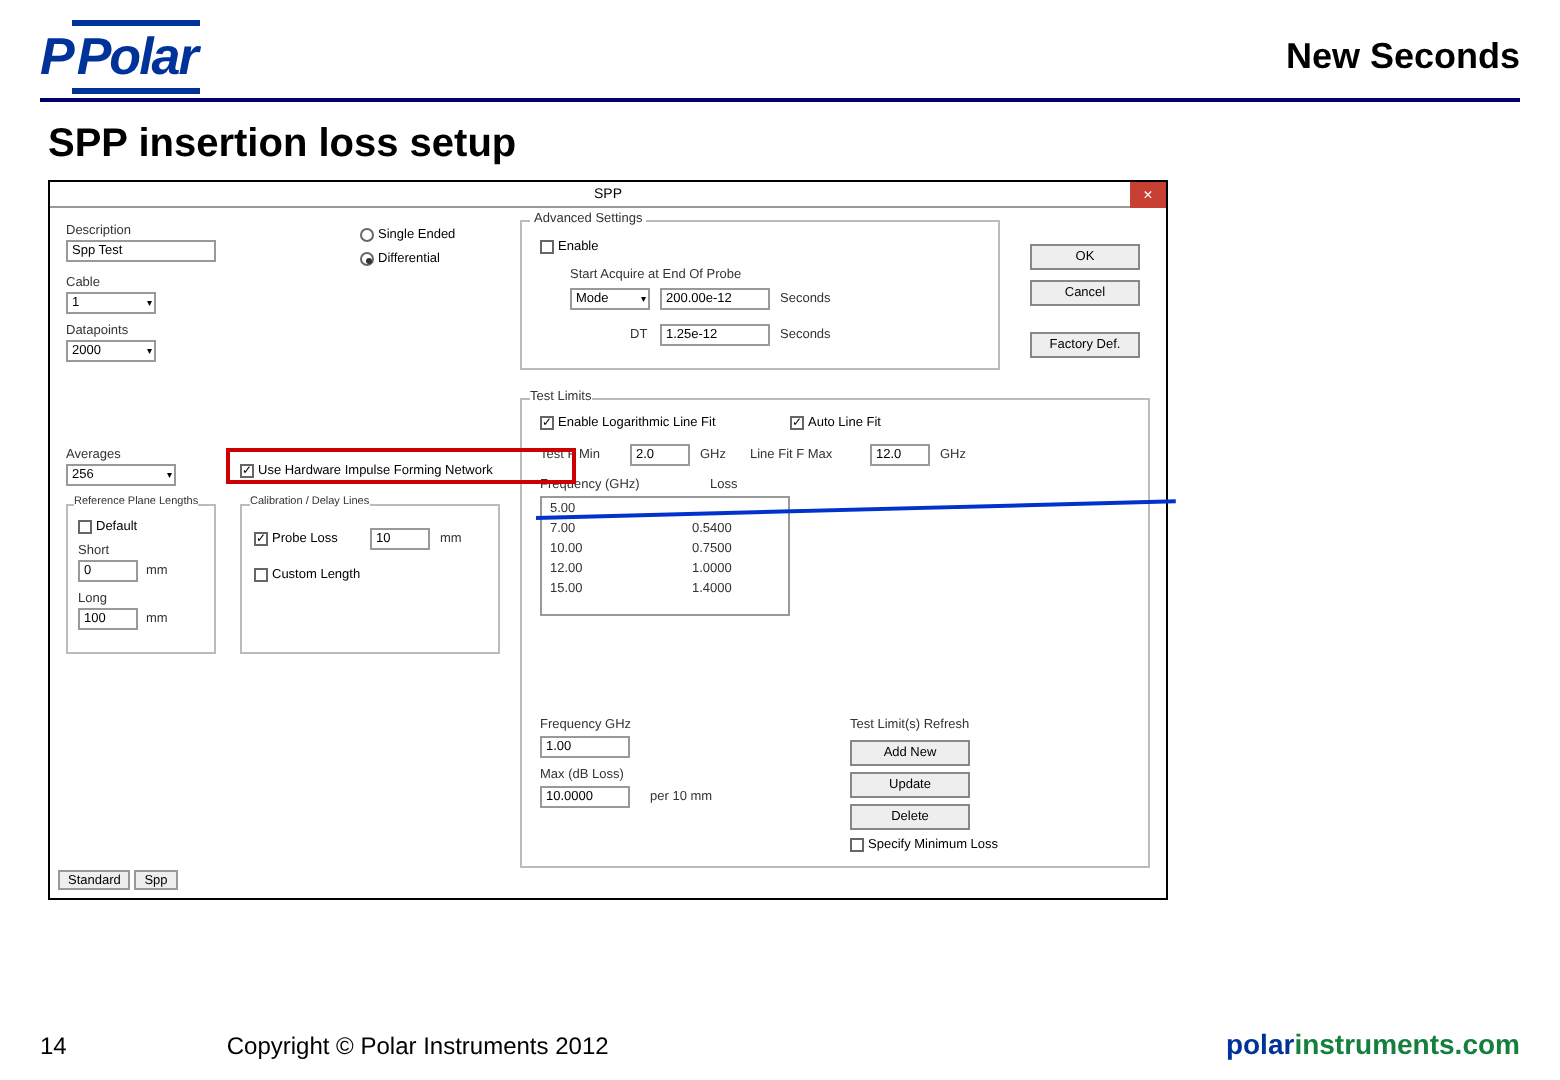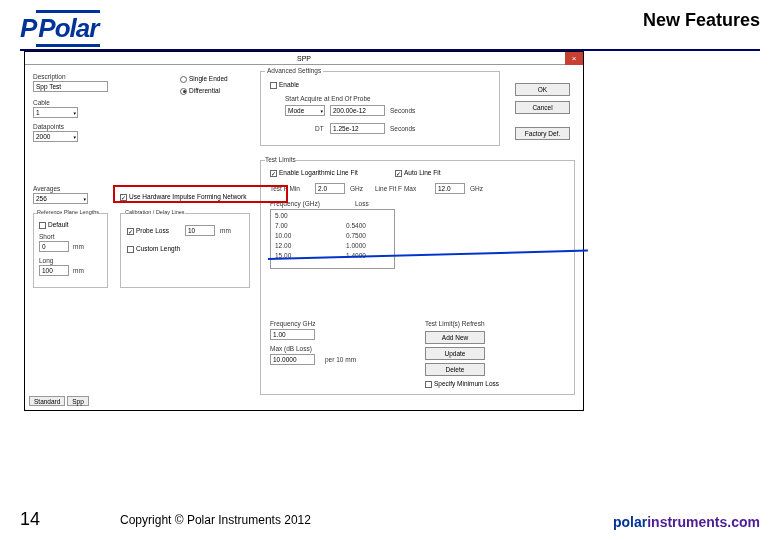--- a/index.html
+++ b/index.html
@@ -1,18 +1,18 @@
 <!DOCTYPE html>
 <html><head>
 <meta charset="utf-8">
 <style>
   * { box-sizing: border-box; margin: 0; padding: 0; }
   body { width: 780px; height: 540px; background: #fff; font-family: Arial, sans-serif; position: relative; }
   .slide { width: 100%; height: 100%; padding: 10px 20px 0 20px; position: relative; }
-  .header { display: flex; justify-content: space-between; align-items: flex-start; border-bottom: 2px solid #000066; padding-bottom: 2px; }
+  .header { display: flex; justify-content: space-between; align-items: center; border-bottom: 2px solid #000066; padding-bottom: 2px; }
   .logo { font-weight: bold; font-size: 26px; font-style: italic; letter-spacing: -1px; }
   .logo .p1 { color: #003399; }
   .logo .p2 { color: #003399; border-top: 3px solid #003399; border-bottom: 3px solid #003399; display: inline-block; padding: 0 2px; }
   .nf { font-weight: bold; font-size: 18px; }
   .title { font-weight: bold; font-size: 20px; margin: 10px 0 6px 4px; }
   .dialog { background: #fff; border: 1px solid #000; width: 560px; height: 360px; margin-left: 4px; position: relative; font-size: 7px; color: #000; }
   .titlebar { height: 13px; background: #fff; border-bottom: 1px solid #999; position: relative; text-align: center; line-height: 13px; font-size: 7px; }
   .closebtn { position: absolute; right: 0; top: 0; width: 18px; height: 13px; background: #c84031; color: #fff; text-align: center; line-height: 13px; font-size: 8px; }
   .body { position: absolute; top: 13px; left: 0; right: 0; bottom: 0; }
   .grp { position: absolute; border: 1px solid #bbb; }
@@ -23,39 +23,40 @@
   .btn { position: absolute; border: 1px solid #888; background: #eee; height: 13px; font-size: 6.5px; text-align: center; line-height: 12px; }
   .chk { position: absolute; font-size: 6.5px; }
   .chk .box { display: inline-block; width: 7px; height: 7px; border: 1px solid #666; background: #fff; vertical-align: middle; margin-right: 2px; text-align: center; line-height: 6px; font-size: 6px; }
   .radio { position: absolute; font-size: 6.5px; }
   .radio .c { display: inline-block; width: 7px; height: 7px; border: 1px solid #666; border-radius: 50%; vertical-align: middle; margin-right: 2px; position: relative; }
   .radio .c.on:after { content: ""; position: absolute; width: 3px; height: 3px; background: #333; border-radius: 50%; top: 1.5px; left: 1.5px; }
   .redbox { position: absolute; border: 2px solid #c00; }
   .callout { position: absolute; border: 2px solid #0033cc; background: #fff; font-size: 11px; padding: 4px 6px; line-height: 1.15; }
   .line { position: absolute; background: #0033cc; height: 2px; transform-origin: left center; }
   .footer { position: absolute; bottom: 10px; left: 20px; right: 20px; display: flex; align-items: center; }
-  .pagenum { font-size: 18px; margin-right: 80px; }
+  .pagenum { font-size: 12px; margin-right: 80px; }
   .copy { font-size: 12px; }
   .brand { position: absolute; right: 20px; bottom: 10px; font-weight: bold; font-size: 14px; }
   .brand .a { color: #003399; }
-  .brand .b { color: #4c1d95; }
+  .brand .b { color: #15803d; }
   .tabs { position: absolute; left: 4px; bottom: 4px; font-size: 6.5px; }
   .tab { display: inline-block; border: 1px solid #999; padding: 0 4px; height: 10px; line-height: 10px; background: #eee; }
 </style>
 </head>
 <body>
 
 <div class="slide">
   <div class="header">
     <div class="logo">
       <span class="p1">P</span><span class="p2">Polar</span>
     </div>
-    <div class="nf">New Features</div>
+    <div class="nf">New Seconds</div>
   </div>
 
+  <div class="title">SPP insertion loss setup</div>
 
   <div class="dialog">
     <div class="titlebar">
       <span>SPP</span>
       <div class="closebtn">×</div>
     </div>
     <div class="body">
 
       <div class="lbl" style="left:8px; top:8px;">Description</div>
       <div class="inp" style="left:8px; top:16px; width:75px;">Spp Test</div>

